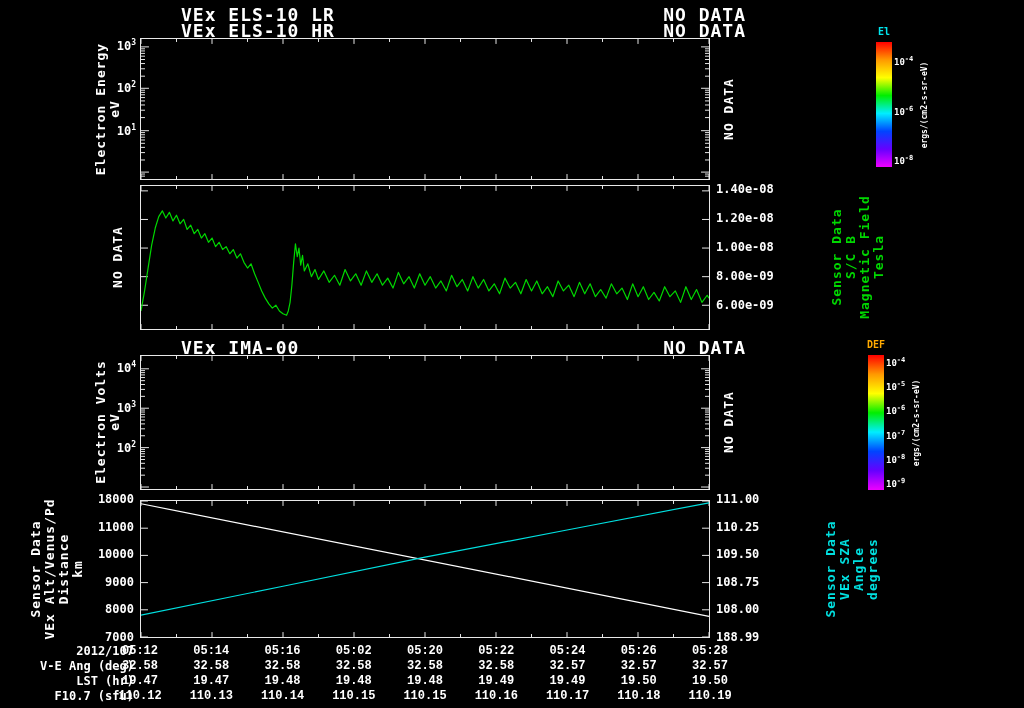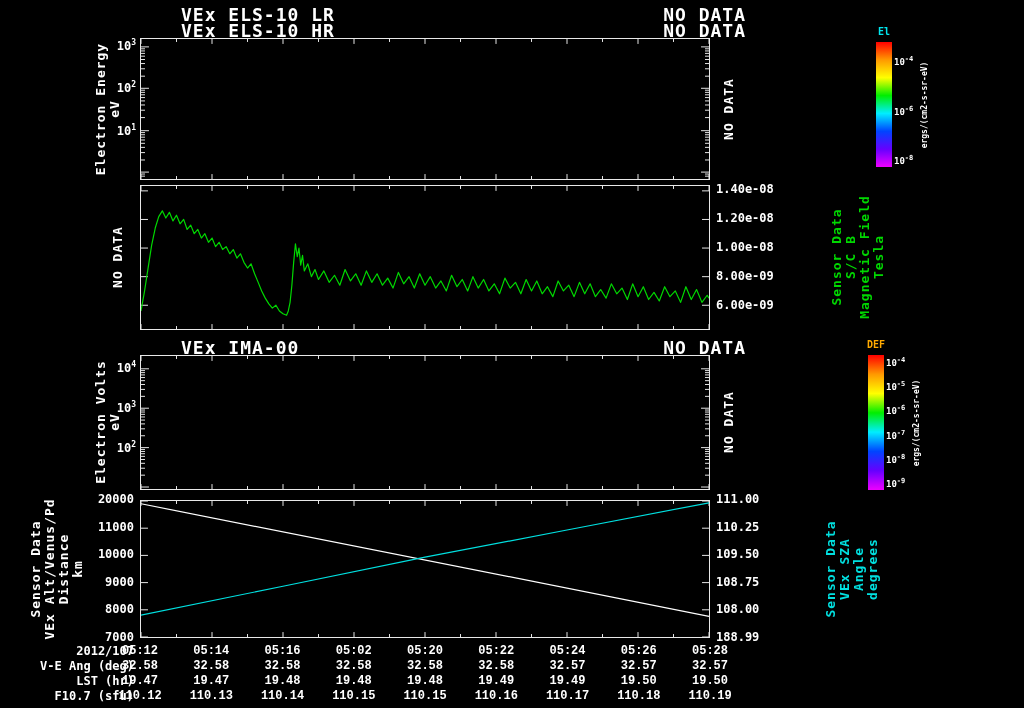--- a/index.html
+++ b/index.html
@@ -359,21 +359,21 @@
     <div class="t yt r" style="left: 90px; top: 80px; width: 46px;">10<sup>2</sup></div>
     <div class="t yt r" style="left: 90px; top: 123px; width: 46px;">10<sup>1</sup></div>
     <div class="t yt r" style="left: 90px; top: 360px; width: 46px;">10<sup>4</sup></div>
     <div class="t yt r" style="left: 90px; top: 400px; width: 46px;">10<sup>3</sup></div>
     <div class="t yt r" style="left: 90px; top: 440px; width: 46px;">10<sup>2</sup></div>
     <div class="t yt" style="left: 716px; top: 181.93px;">1.40e-08</div>
     <div class="t yt" style="left: 716px; top: 210.93px;">1.20e-08</div>
     <div class="t yt" style="left: 716px; top: 239.93px;">1.00e-08</div>
     <div class="t yt" style="left: 716px; top: 268.93px;">8.00e-09</div>
     <div class="t yt" style="left: 716px; top: 297.93px;">6.00e-09</div>
-    <div class="t yt r" style="left: 88px; top: 492px; width: 46px;">20000</div>
+    <div class="t yt r" style="left: 88px; top: 492px; width: 46px;">18000</div>
     <div class="t yt r" style="left: 88px; top: 519.6px; width: 46px;">11000</div>
     <div class="t yt r" style="left: 88px; top: 547.2px; width: 46px;">10000</div>
     <div class="t yt r" style="left: 88px; top: 574.8px; width: 46px;">9000</div>
     <div class="t yt r" style="left: 88px; top: 602.4px; width: 46px;">8000</div>
     <div class="t yt r" style="left: 88px; top: 630px; width: 46px;">7000</div>
     <div class="t yt" style="left: 716px; top: 492px;">111.00</div>
     <div class="t yt" style="left: 716px; top: 519.6px;">110.25</div>
     <div class="t yt" style="left: 716px; top: 547.2px;">109.50</div>
     <div class="t yt" style="left: 716px; top: 574.8px;">108.75</div>
     <div class="t yt" style="left: 716px; top: 602.4px;">108.00</div>

